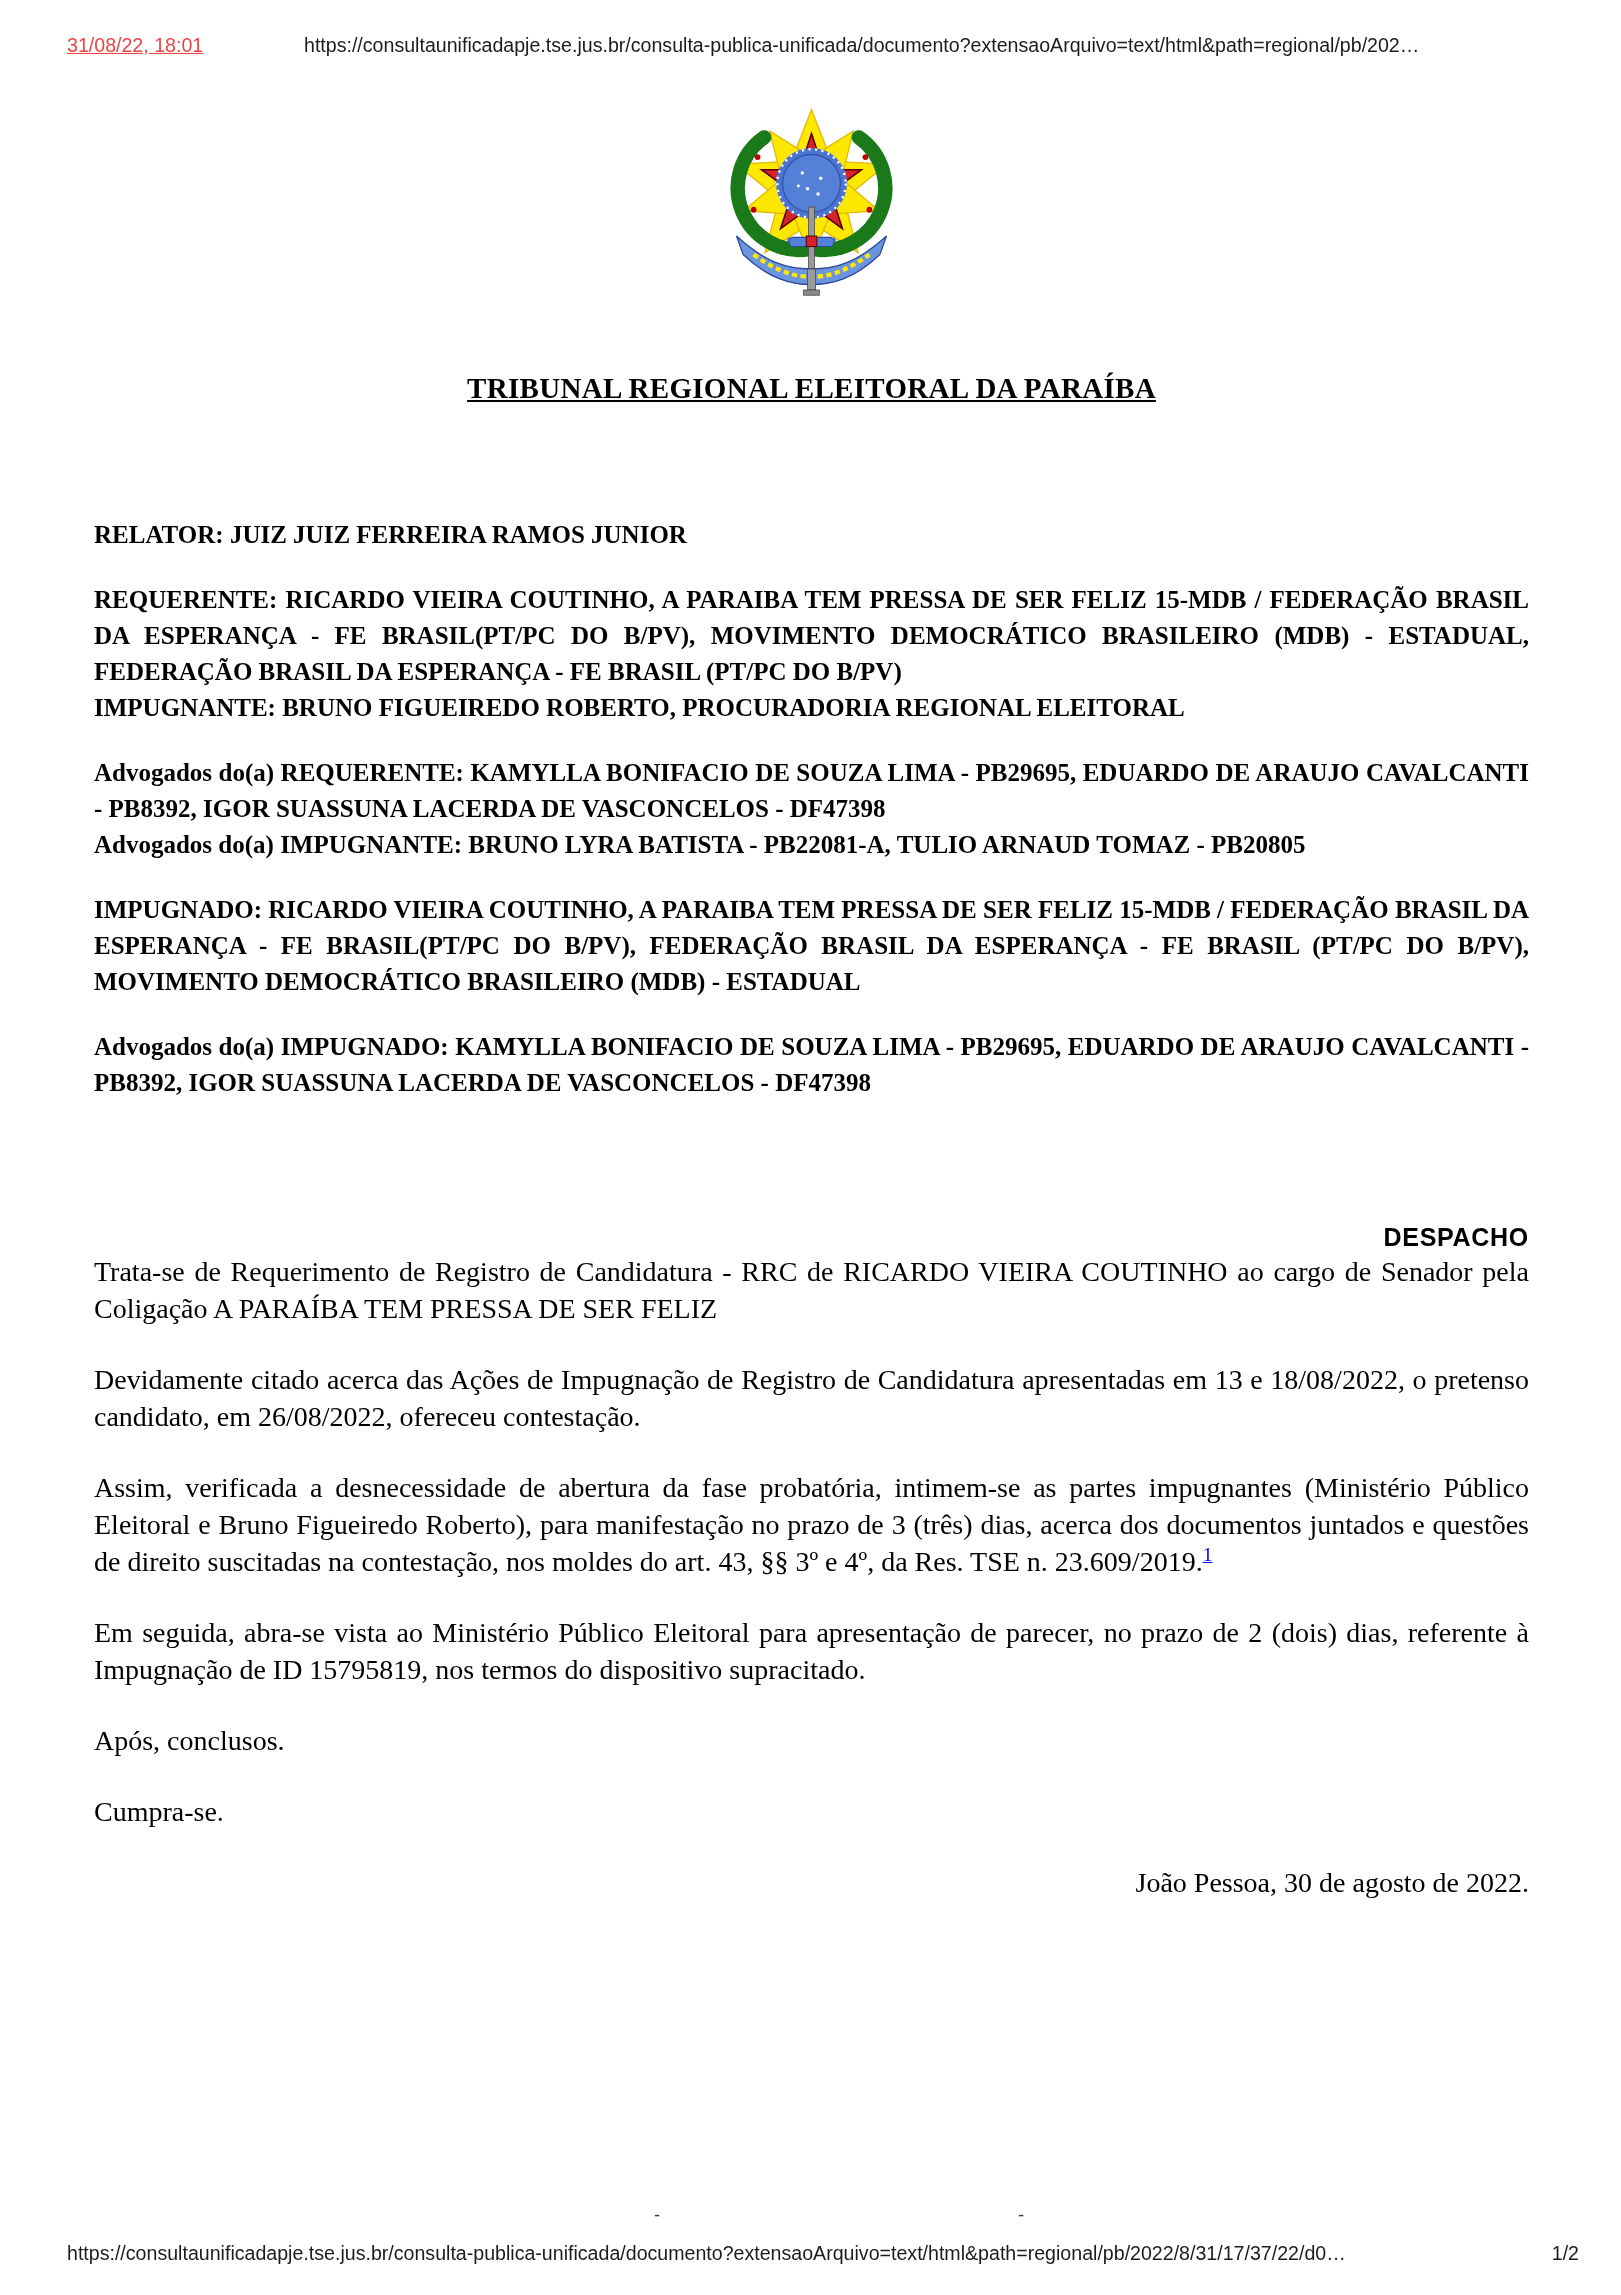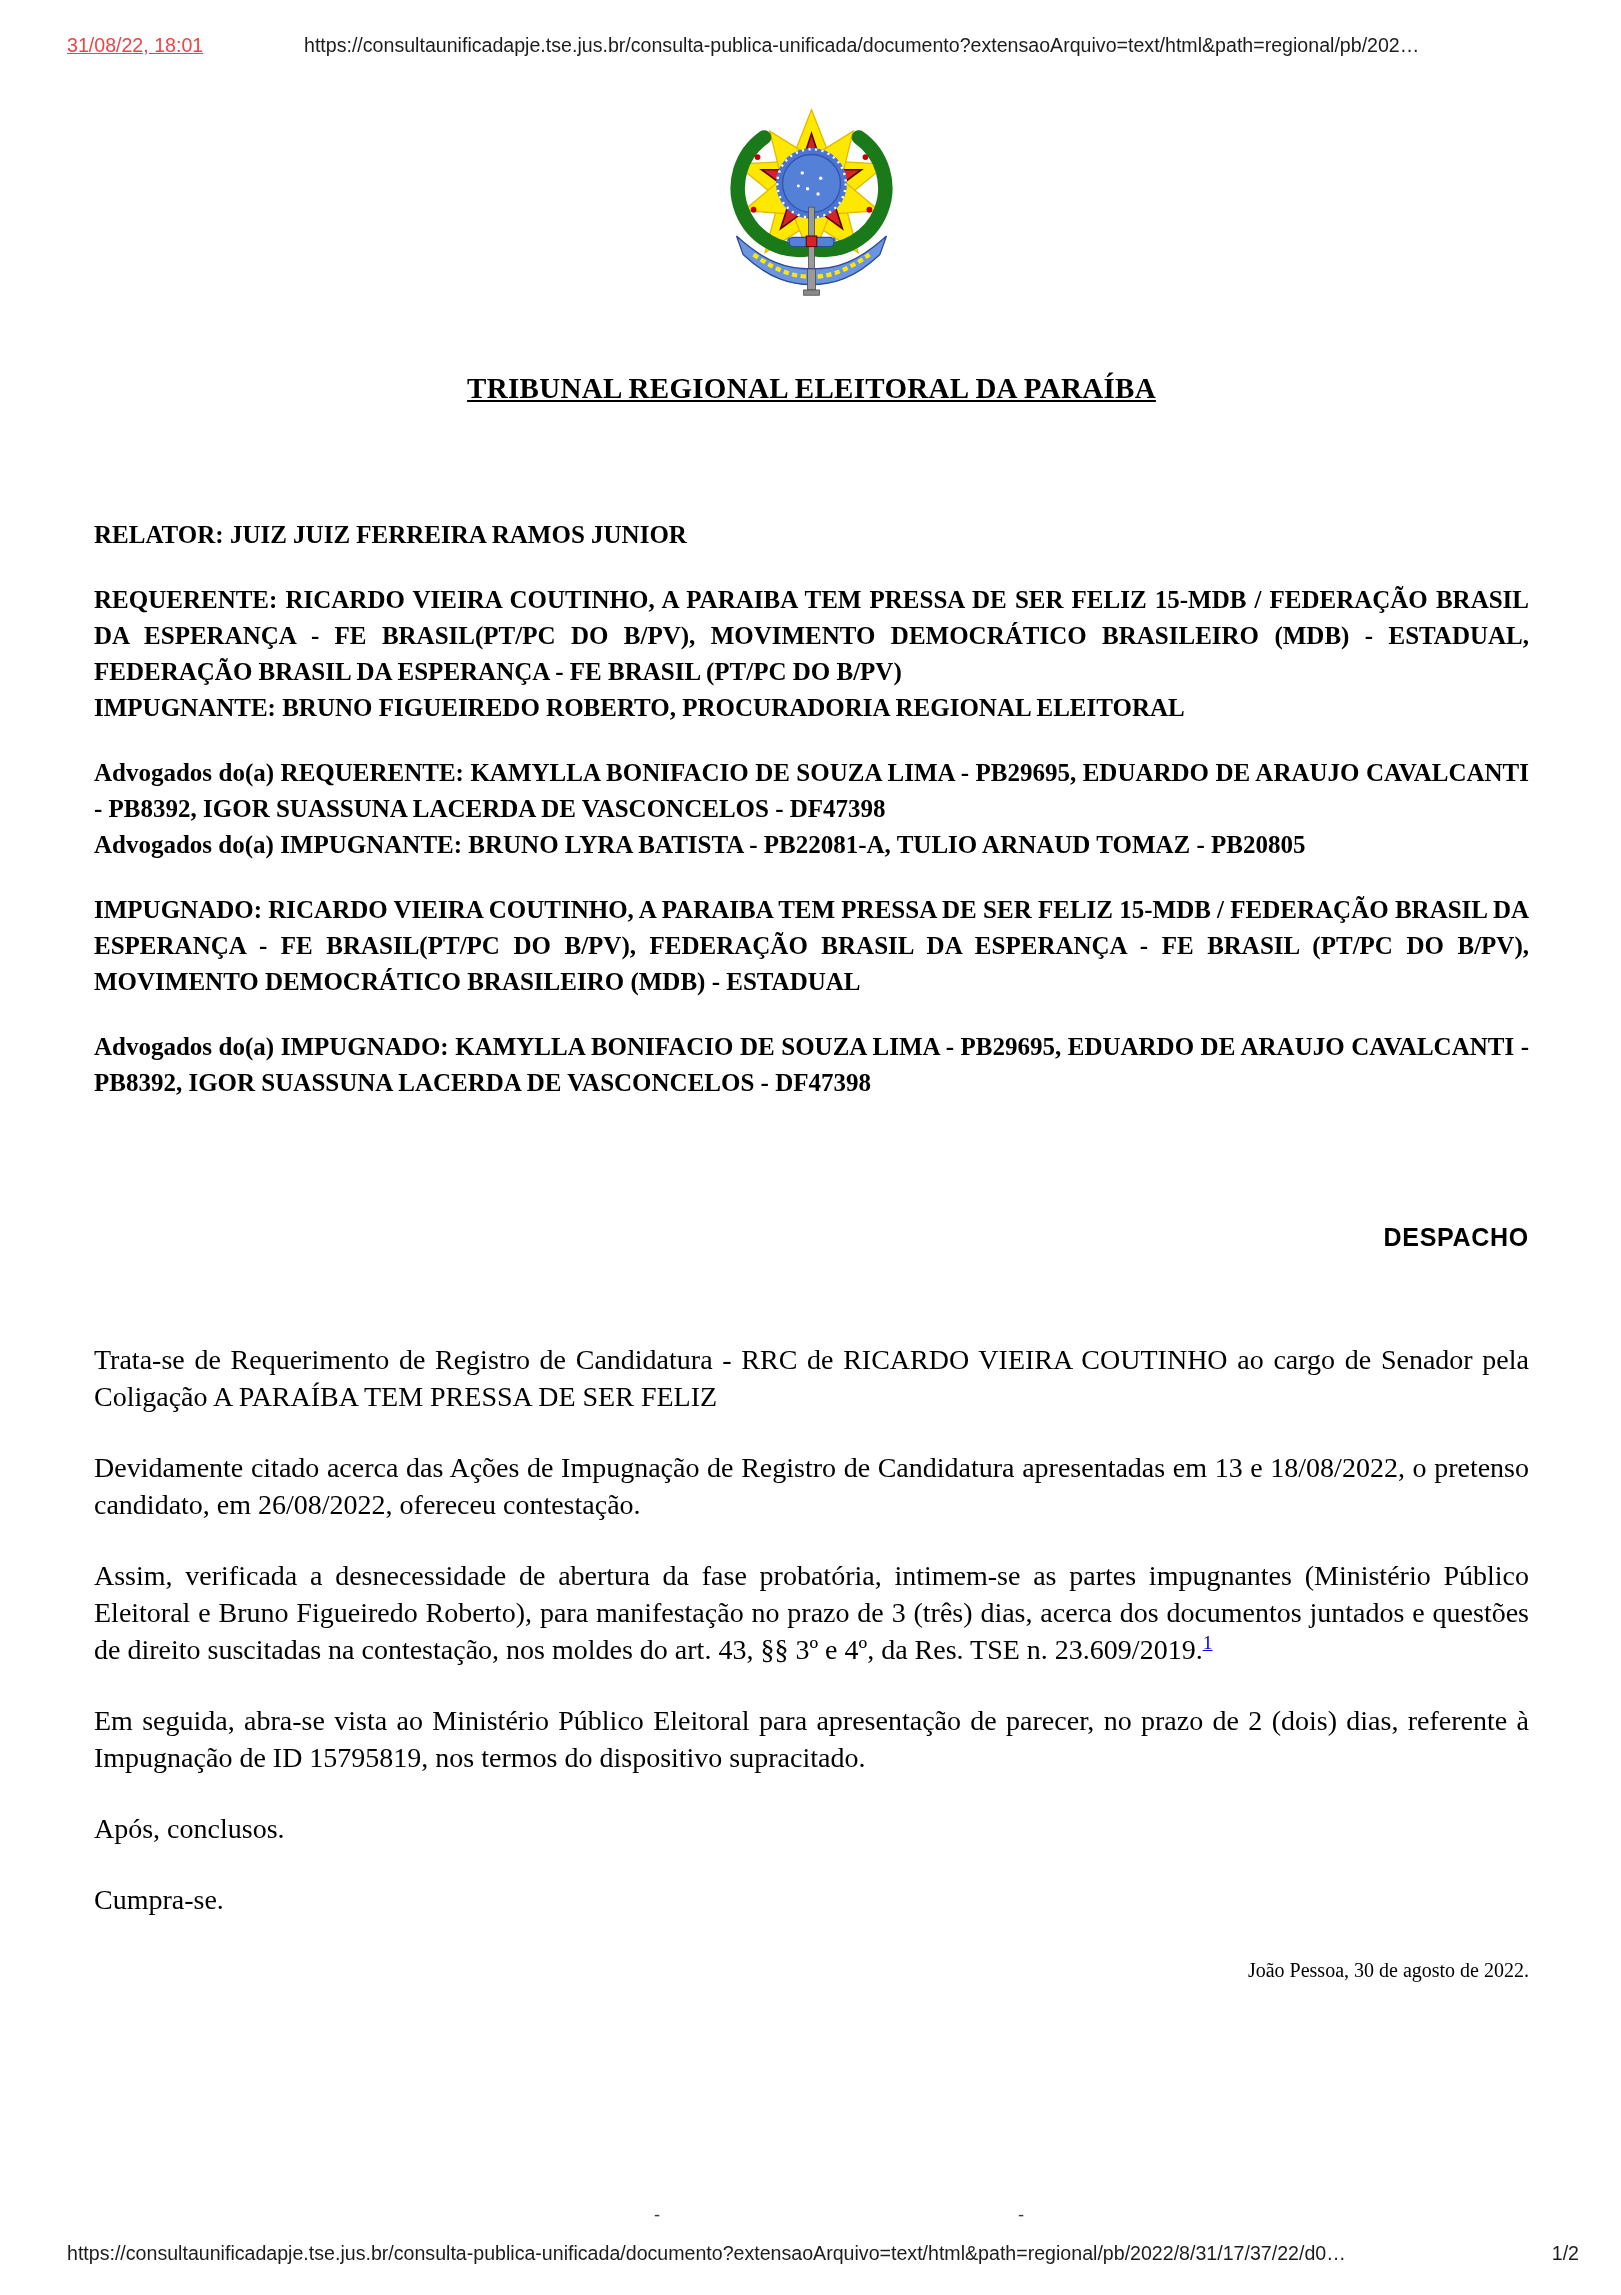--- a/index.html
+++ b/index.html
@@ -43,25 +43,25 @@
   }
   .case-section{margin-top:111px;}
   .case-block{
     margin:0 0 29px 0;font-weight:700;font-size:25px;line-height:36px;
     text-align:justify;white-space:pre-line;
   }
   .section-heading{
     margin:121px 0 0 0;text-align:right;
     font:700 25px/31px "Liberation Sans",sans-serif;letter-spacing:0.7px;
   }
-  .body-section{margin-top:88px;}
+  .body-section{}
   .body-par{margin:0 0 34px 0;font-size:28px;line-height:37px;text-align:justify;}
   .footnote-ref{font-size:19.6px;line-height:0;position:relative;top:-10.5px;}
   .footnote-ref a{color:#0000EE;text-decoration:underline;}
-  .place-date{margin:0;font-size:20px;line-height:37px;text-align:right;}
+  .place-date{margin:0;font-size:28px;line-height:37px;text-align:right;}
 </style>
 </head>
 <body>
 
 <div class="page">
 
   <div class="print-header-datetime">31/08/22, 18:01</div>
   <div class="print-header-url">https://consultaunificadapje.tse.jus.br/consulta-publica-unificada/documento?extensaoArquivo=text/html&amp;path=regional/pb/202…</div>
 
   <div class="content">

